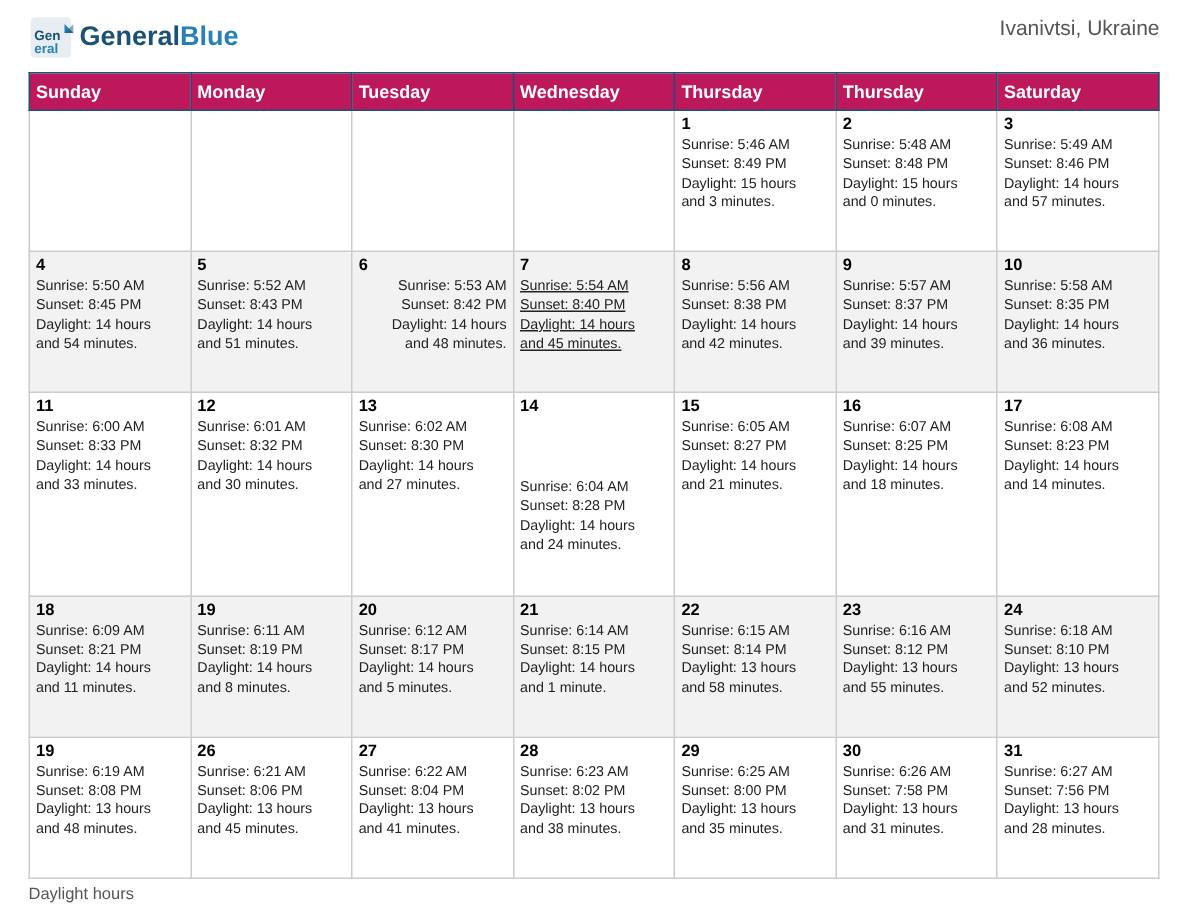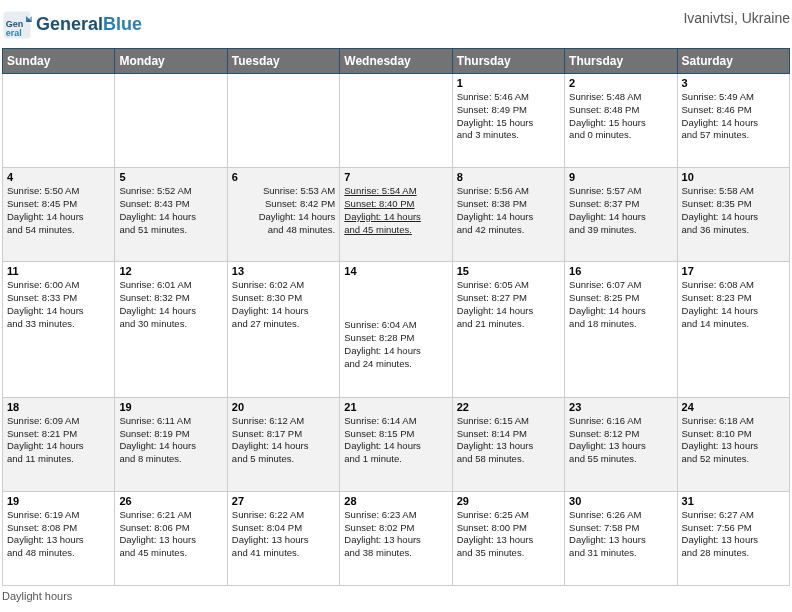--- a/index.html
+++ b/index.html
@@ -6,21 +6,21 @@
     body {
       font-family: Arial, sans-serif;
       background: #fff;
       width: 792px;
       height: 612px;
       overflow: hidden;
     }
     .page {
       width: 792px;
       height: 612px;
-      padding: 10px 2px;
+      padding: 10px 19px;
       display: flex;
       flex-direction: column;
     }
     .header {
       display: flex;
       justify-content: space-between;
       align-items: flex-start;
       margin-bottom: 8px;
     }
     .logo {
@@ -75,21 +75,21 @@
       width: calc(100% / 7);
       height: 78px;
     }
     .calendar tr:nth-child(even) td {
       background: #f2f2f2;
     }
     .calendar tr:nth-child(odd) td {
       background: #fff;
     }
     .calendar thead tr th {
-      background: #737373;
+      background: #be185d;
     }
     .day-number {
       font-weight: bold;
       font-size: 11px;
       display: block;
       margin-bottom: 2px;
     }
     .day-info {
       font-size: 9.5px;
       color: #222;

